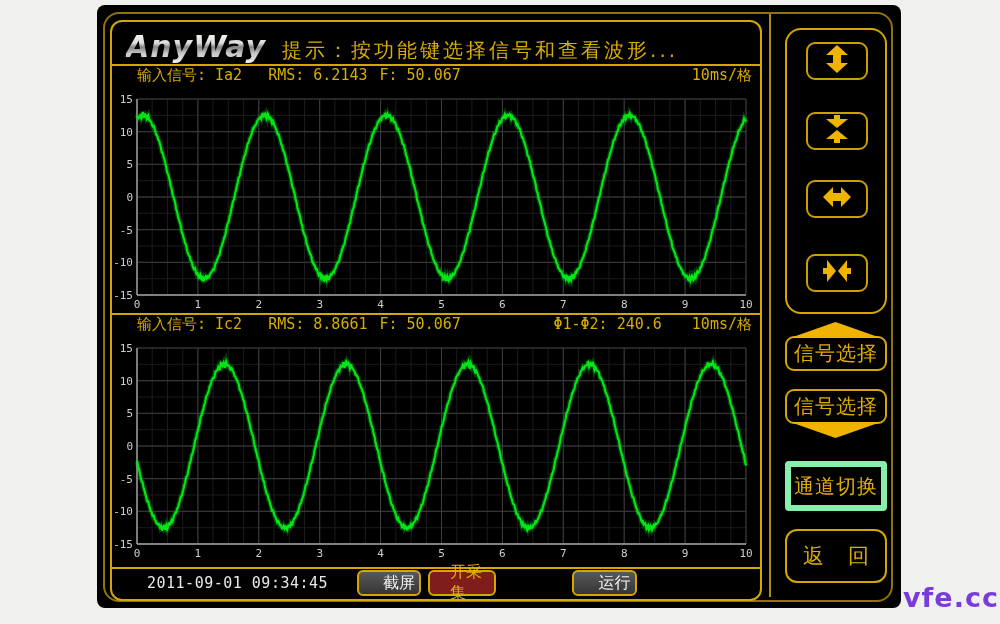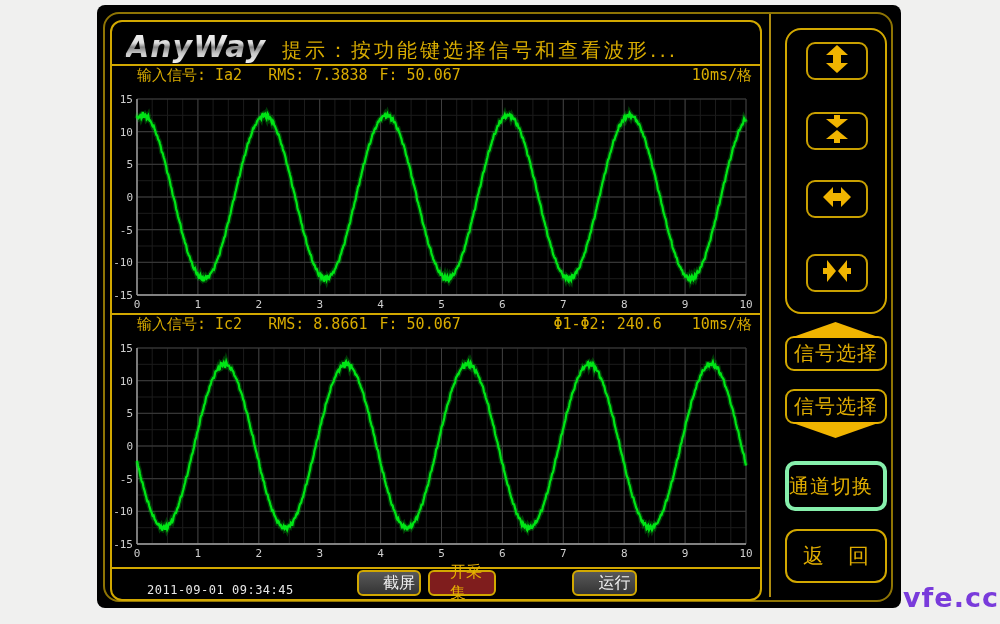--- a/index.html
+++ b/index.html
@@ -38,22 +38,22 @@
   }
   .chart-header .gap26{margin-right:26px;}
   .chart-header .gap12{margin-right:12px;}
   .chart-header .spacer{flex:1;}
   .chart-header .phase{margin-right:30px;}
   .chart-header .timebase{margin-right:8px;}
   svg.chart{display:block;}
   svg.chart text{font-family:"DejaVu Sans Mono","Liberation Mono",monospace;font-size:11px;fill:#cfcfcf;}
   .footer-bar{position:relative;height:30px;}
   .timestamp{
-    position:absolute;left:35px;top:5px;color:#e8e8e8;font-size:12px;
-    font-family:"DejaVu Sans Mono","Liberation Mono",monospace;letter-spacing:0.5px;margin-top:9px;
+    position:absolute;left:35px;top:5px;color:#e8e8e8;font-size:15px;
+    font-family:"DejaVu Sans Mono","Liberation Mono",monospace;letter-spacing:0.5px;
   }
   .fbtn{
     position:absolute;top:1px;height:26px;box-sizing:border-box;border:2px solid #d2a800;border-radius:6px;
     display:flex;align-items:center;justify-content:center;font-size:16px;cursor:pointer;padding-left:20px;
   }
   .fbtn.grey{background:linear-gradient(180deg,#585858,#353535);color:#f0f0f0;}
   .fbtn.dark{background:#7f1d1d;color:#e6b000;}
   
   .btn-group{
     position:absolute;left:688px;top:23px;width:102px;height:286px;box-sizing:border-box;
@@ -65,21 +65,21 @@
   }
   .side-btn{
     position:absolute;left:688px;width:102px;box-sizing:border-box;color:#e0ad00;cursor:pointer;
   }
   .sig-rect{
     position:absolute;left:0;right:0;box-sizing:border-box;border:2px solid #d2a800;border-radius:9px;
     display:flex;align-items:center;justify-content:center;font-size:20px;letter-spacing:1px;
   }
   .tri{position:absolute;left:5px;z-index:2;}
   .plain-btn{
-    border:4px solid #86efac;border-radius:10px;display:flex;align-items:center;
+    border:6px solid #86efac;border-radius:4px;display:flex;align-items:center;justify-content:center;
     font-size:20px;letter-spacing:1px;
   }
   .return-btn{
     border:2px solid #d2a800;border-radius:12px;display:flex;align-items:center;justify-content:space-between;
     padding:0 16px;font-size:21px;
   }
   .watermark{
     position:absolute;left:903px;top:582px;font-size:27px;font-weight:bold;color:#6d28d9;
     opacity:0.9;letter-spacing:1px;
   }
@@ -94,21 +94,21 @@
   <div class="main-panel">
 
     <div class="logo-row">
       <span class="logo">AnyWay</span>
       <span class="hint">提示：按功能键选择信号和查看波形...</span>
     </div>
 
     <div class="panel p1">
       <div class="chart-header">
         <span class="gap26"><span>输入信号:</span> <span>Ia2</span></span>
-        <span class="gap12"><span>RMS:</span> <span>7.3838</span></span>
+        <span class="gap12"><span>RMS:</span> <span>6.2143</span></span>
         <span><span>F:</span> <span>50.067</span></span>
         <span class="spacer"></span>
         <span class="timebase">10ms/格</span>
       </div>
       <svg class="chart" width="648" height="221">
           <line x1="25" y1="7" x2="25" y2="203" stroke="#1c1c1c" stroke-width="1"></line>
           <line x1="40.2" y1="7" x2="40.2" y2="203" stroke="#1c1c1c" stroke-width="1"></line>
           <line x1="55.5" y1="7" x2="55.5" y2="203" stroke="#1c1c1c" stroke-width="1"></line>
           <line x1="70.7" y1="7" x2="70.7" y2="203" stroke="#1c1c1c" stroke-width="1"></line>
           <line x1="85.9" y1="7" x2="85.9" y2="203" stroke="#1c1c1c" stroke-width="1"></line>

